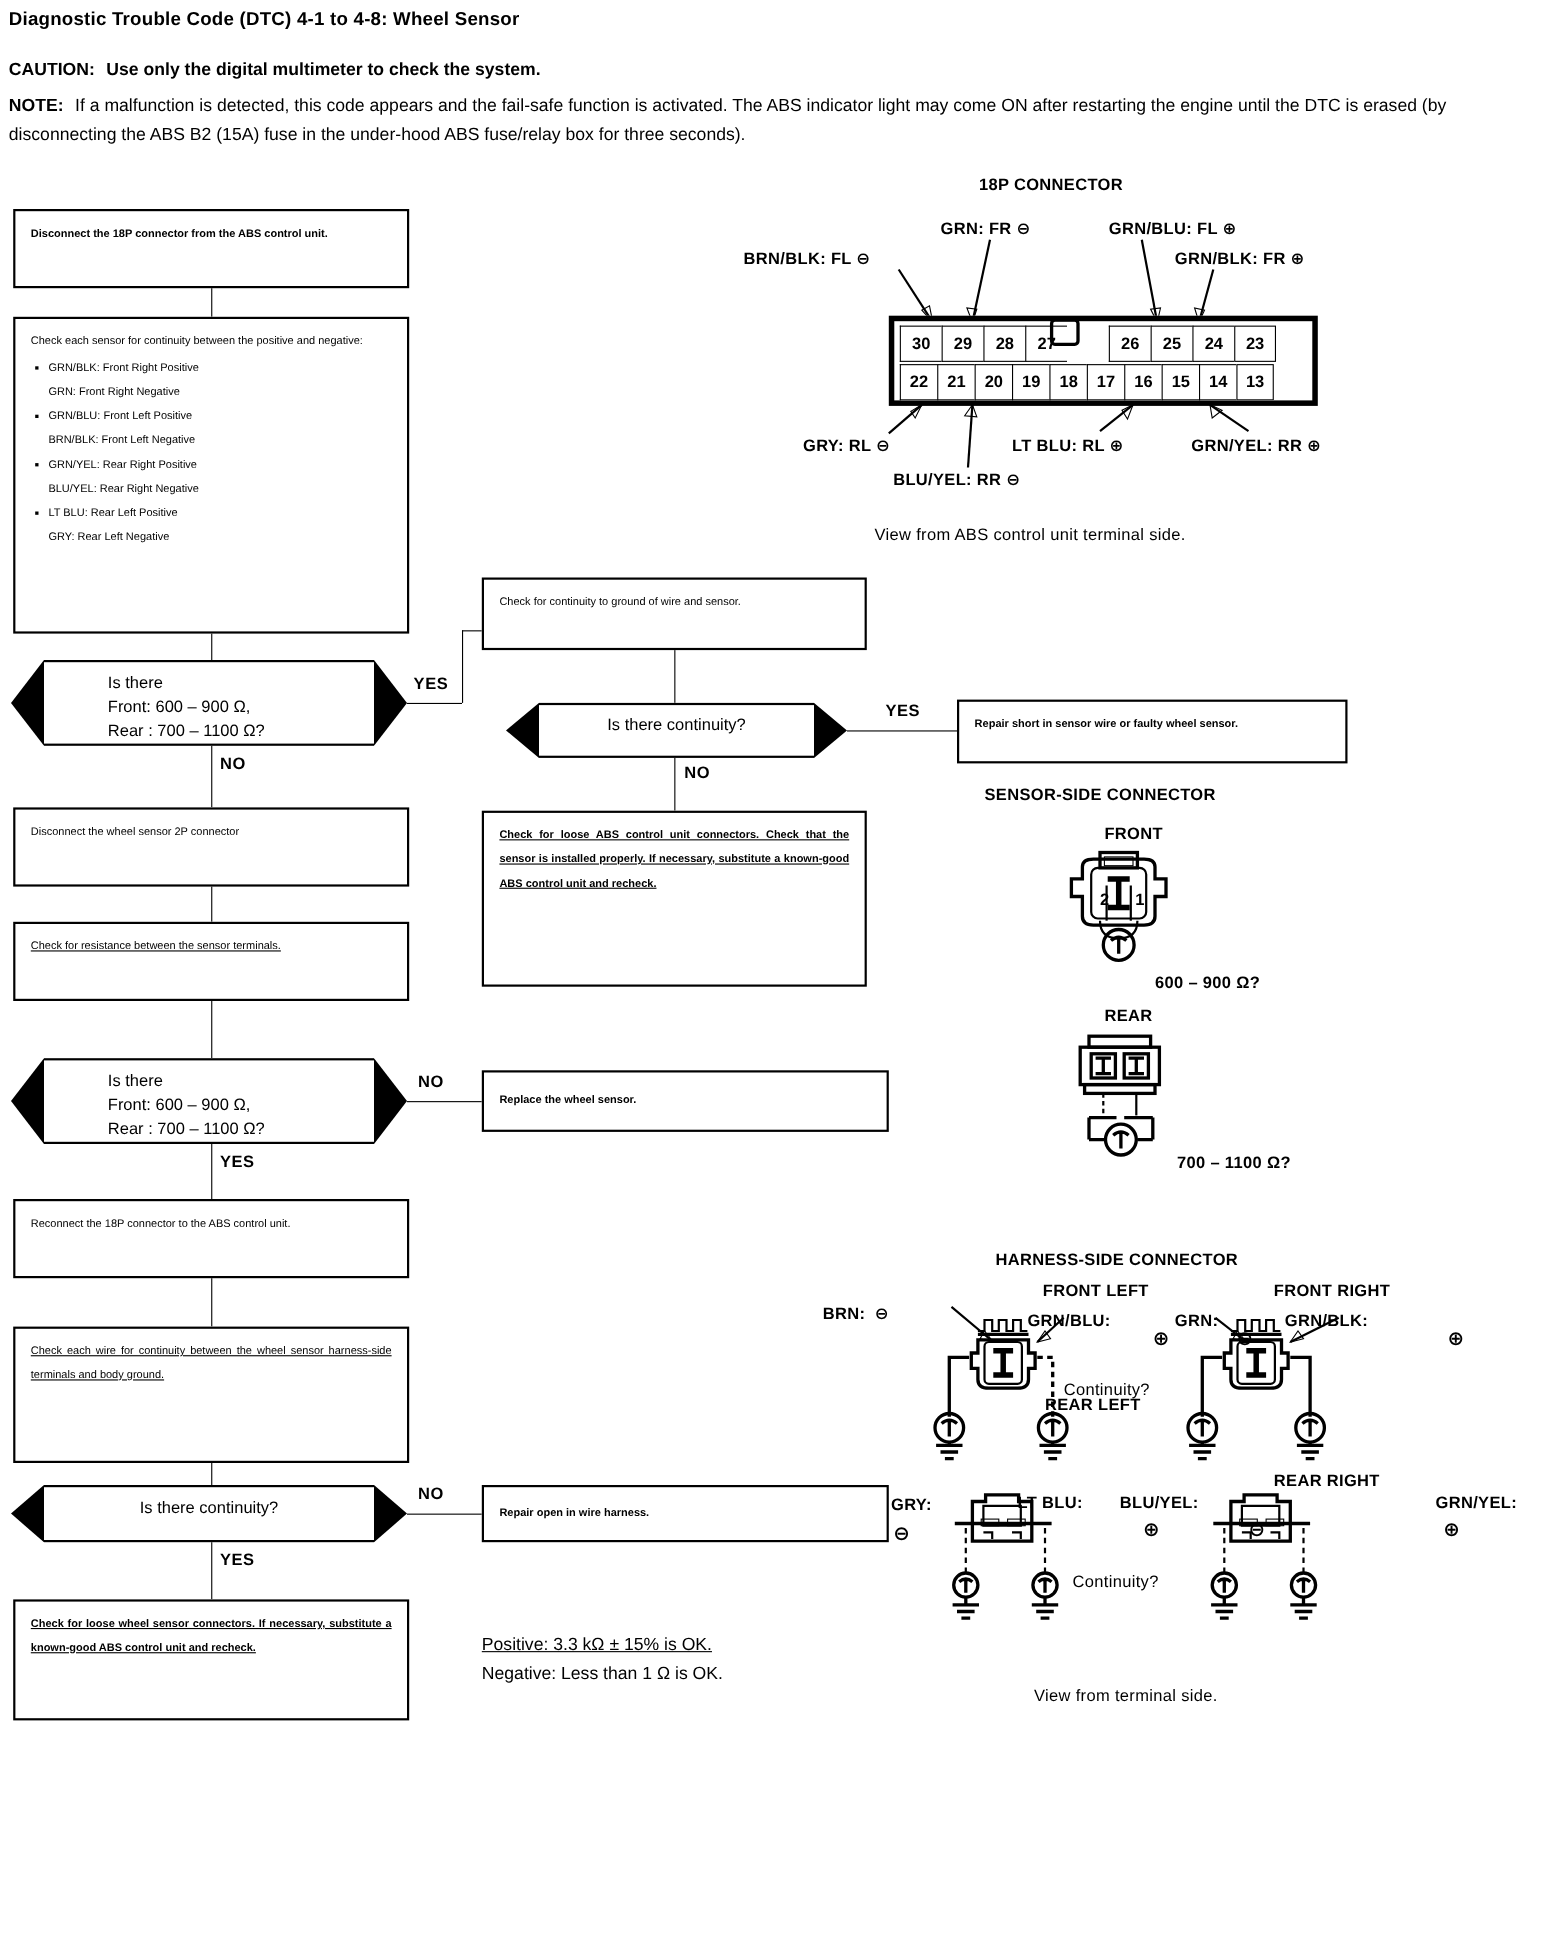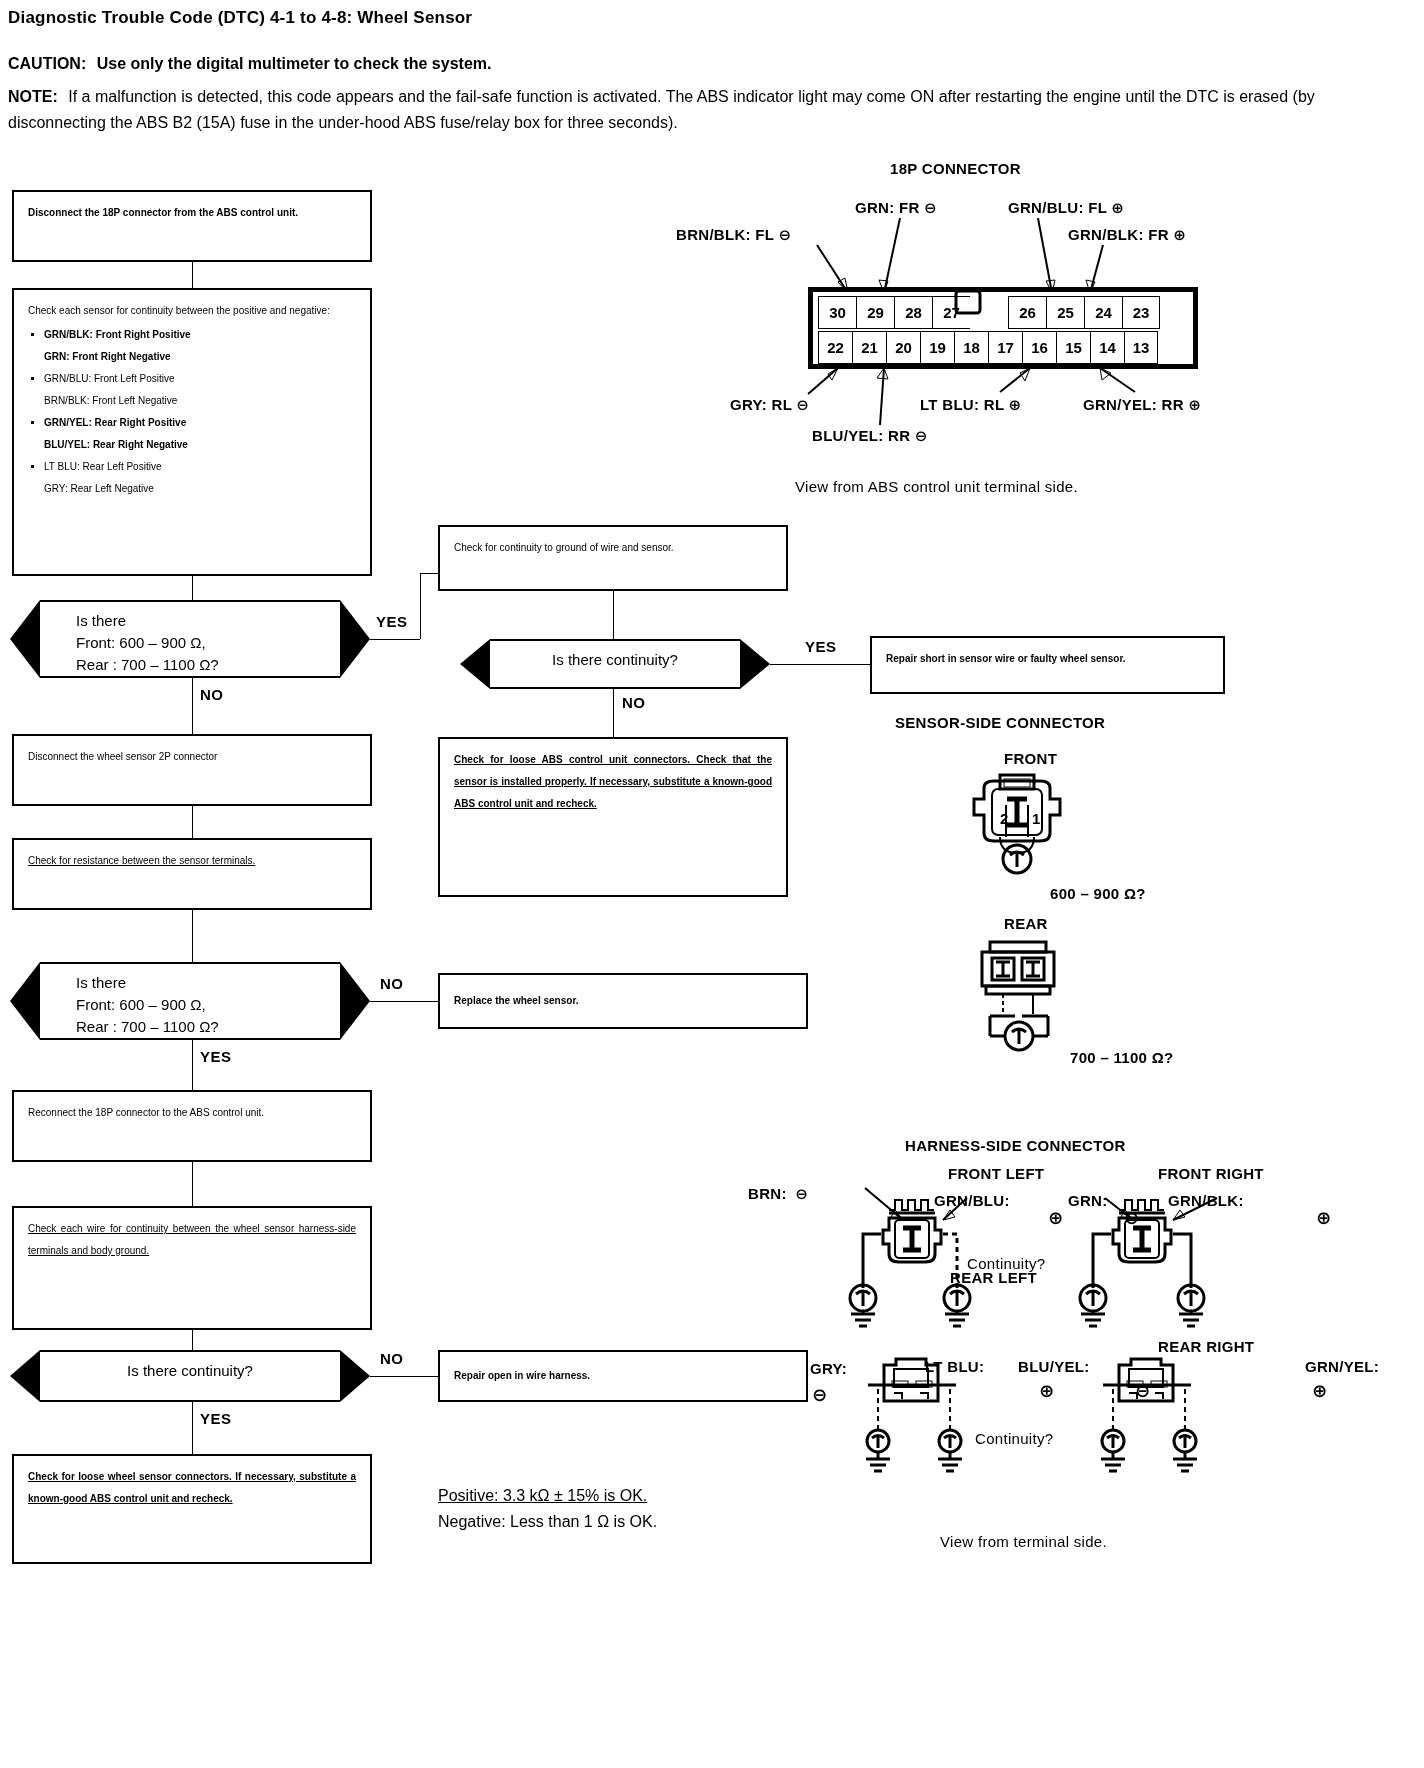--- a/index.html
+++ b/index.html
@@ -23,21 +23,21 @@
   .box.just{text-align:justify;text-align-last:left;text-decoration:underline;}
   .hex{
     position:absolute;background:#fff;box-sizing:border-box;
     font-size:15px;line-height:22px;
     border-top:2px solid #000;border-bottom:2px solid #000;
   }
   .hex .hl,.hex .hr{position:absolute;top:-2px;bottom:-2px;width:30px;}
   .hex .hl{left:-30px;}
   .hex .hr{right:-30px;}
   .hex .hl svg,.hex .hr svg{display:block;width:100%;height:100%;}
-  .hex .inner{padding:8px 0 8px 36px;}
+  .hex .inner{padding:8px 0 8px 58px;}
   .hex.center .inner{padding:8px 0;text-align:center;}
   
   .vline{position:absolute;width:0;border-left:1.5px solid #000;}
   .hline{position:absolute;height:0;border-top:1.5px solid #000;}
   .lbl-yn{position:absolute;font-size:15px;font-weight:bold;letter-spacing:.5px;}
   
   .cap{position:absolute;font-size:15px;font-weight:bold;letter-spacing:.3px;}
   .cap.norm{font-weight:normal;}
   .pinrow{display:flex;}
   .pin{
@@ -74,25 +74,25 @@
 
 <div class="abs box" style="left:12px;top:190px;width:360px;height:72px;font-weight:bold;">
   <span>Disconnect the 18P connector from the ABS control unit.</span>
 </div>
 
 <div class="vline" style="left:192px;top:262px;height:26px;"></div>
 
 <div class="abs box" style="left:12px;top:288px;width:360px;height:288px;">
   <div>Check each sensor for continuity between the positive and negative:</div>
   <ul style="margin:2px 0 0 0;padding-left:16px;list-style:square;">
-    <li style="white-space:pre-line;font-weight:bold;">GRN/BLK: Front Right Positive
+    <li style="white-space:pre-line;">GRN/BLK: Front Right Positive
 GRN: Front Right Negative</li>
     <li style="white-space:pre-line;">GRN/BLU: Front Left Positive
 BRN/BLK: Front Left Negative</li>
-    <li style="white-space:pre-line;font-weight:bold;">GRN/YEL: Rear Right Positive
+    <li style="white-space:pre-line;">GRN/YEL: Rear Right Positive
 BLU/YEL: Rear Right Negative</li>
     <li style="white-space:pre-line;">LT BLU: Rear Left Positive
 GRY: Rear Left Negative</li>
   </ul>
 </div>
 
 <div class="vline" style="left:192px;top:576px;height:24px;"></div>
 
 <div class="hex" style="left:40px;top:600px;width:300px;height:78px;">
   <div class="hl">

